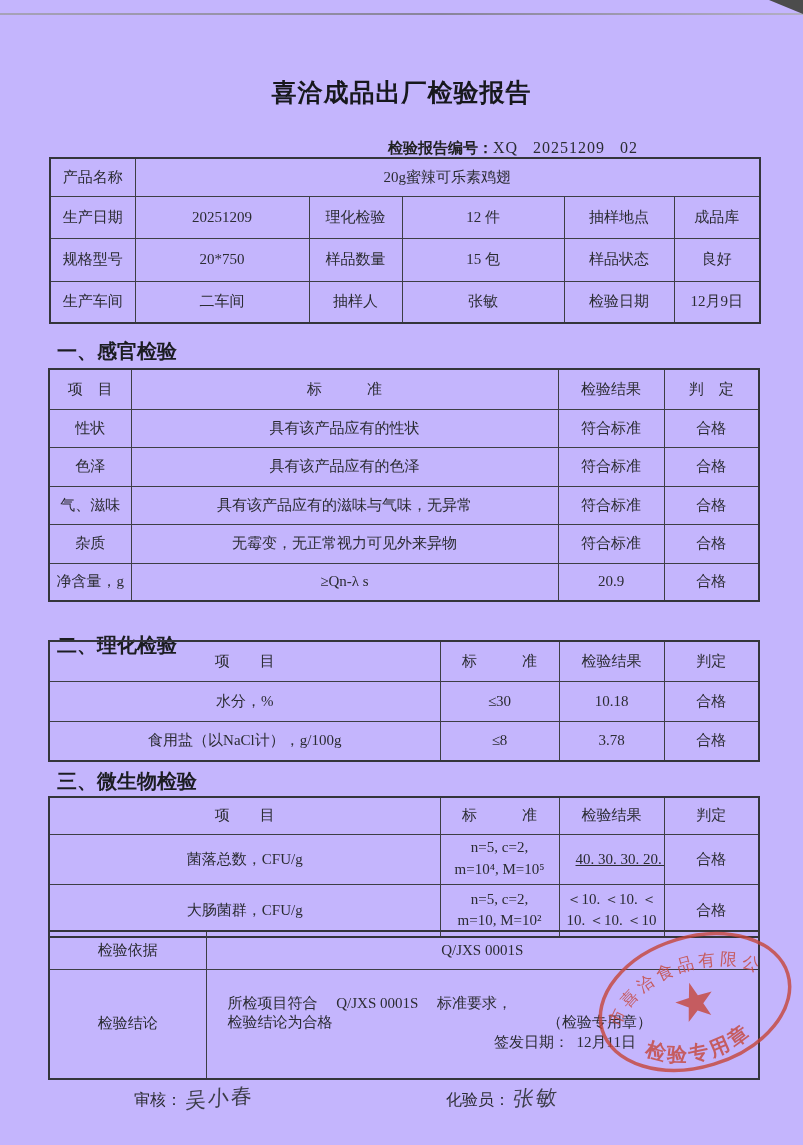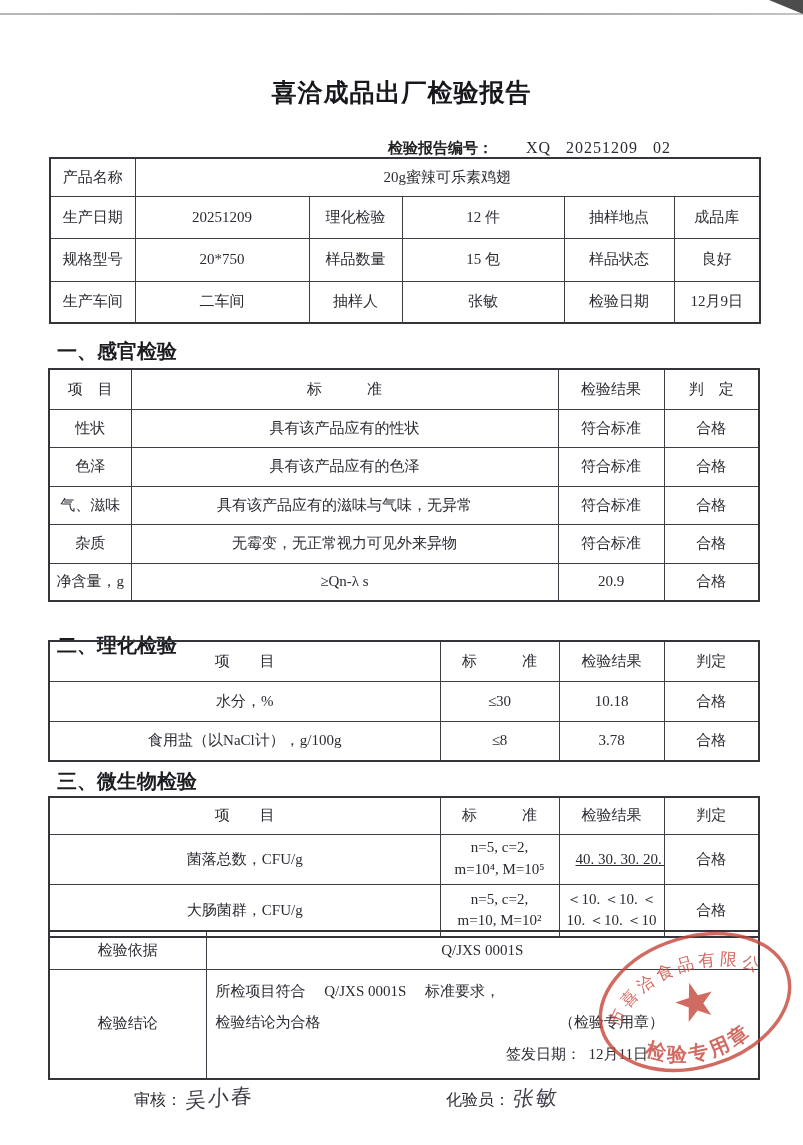--- a/index.html
+++ b/index.html
@@ -1,50 +1,50 @@
 <!DOCTYPE html>
 <html lang="zh"><head>
 <meta charset="utf-8">
 <style>
   html,body{margin:0;padding:0;background:#e8e8e6;}
   .page{
     position:relative;width:803px;height:1145px;margin:0 auto;
-    background:#ffffff;overflow:hidden;
+    background:#c4b5fd;overflow:hidden;
     font-family:"Liberation Serif","DejaVu Serif",serif;
     color:#2b2c33;
   }
   
   .scan-line{position:absolute;left:0;top:13px;width:803px;height:2px;
     background:linear-gradient(to right,#9a9a9a,#6f6f6f 55%,#ababab);opacity:.7;}
   .scan-corner{position:absolute;right:0;top:0;width:34px;height:14px;background:#4c4c4c;
     clip-path:polygon(0 0,100% 0,100% 100%);}
   
   .title{position:absolute;top:76px;left:0;width:100%;text-align:center;margin:0;
     font-family:"Liberation Sans","DejaVu Sans",sans-serif;font-weight:bold;
     font-size:25px;letter-spacing:1px;color:#17181d;}
   .report-no{position:absolute;top:139px;left:388px;font-size:15px;}
   .report-no .lbl{font-family:"Liberation Sans","DejaVu Sans",sans-serif;font-weight:600;color:#222;}
-  .report-no .val{margin-left:33px;font-size:16px;letter-spacing:1px;}
+  .report-no .val{font-size:16px;letter-spacing:1px;}
   .pre{white-space:pre;}
   
   .sec-h{position:absolute;left:57px;margin:0;
     font-family:"Liberation Sans","DejaVu Sans",sans-serif;
     font-size:20px;font-weight:bold;color:#1c1d22;}
   
   table.doc{position:absolute;border-collapse:collapse;table-layout:fixed;
     border:2px solid #34353b;}
   table.doc td,table.doc th{border:1px solid #3d3e45;font-weight:normal;
     font-size:15px;vertical-align:middle;text-align:center;padding:0 3px;
     overflow:hidden;}
   td.al,th.al{text-align:left;padding-left:5px;}
   td.std-l{text-align:left;padding-left:9px;}
   .small{font-size:13px;}
   .line{display:block;line-height:1.45;}
   
-  .concl-cell{vertical-align:top !important;text-align:left !important;padding:0 !important;}
+  .concl-cell{vertical-align:top !important;text-align:left !important;padding:12px !important;}
   .concl-inner{display:flex;flex-direction:column;justify-content:space-between;
     height:100%;box-sizing:border-box;padding:12px 0 14px 0;}
   .concl-l1{padding-left:9px;}
   .concl-l2{display:flex;justify-content:space-between;padding-left:9px;padding-right:94px;}
   .concl-l3{text-align:right;padding-right:110px;}
   
   .sign-row{position:absolute;top:1084px;left:0;width:100%;height:40px;font-size:16px;}
   .sign-block{position:absolute;top:0;}
   .hand{display:inline-block;margin-left:3px;font-size:21px;color:#3c3d49;
     transform:rotate(-5deg) skewX(-7deg);letter-spacing:2px;}

